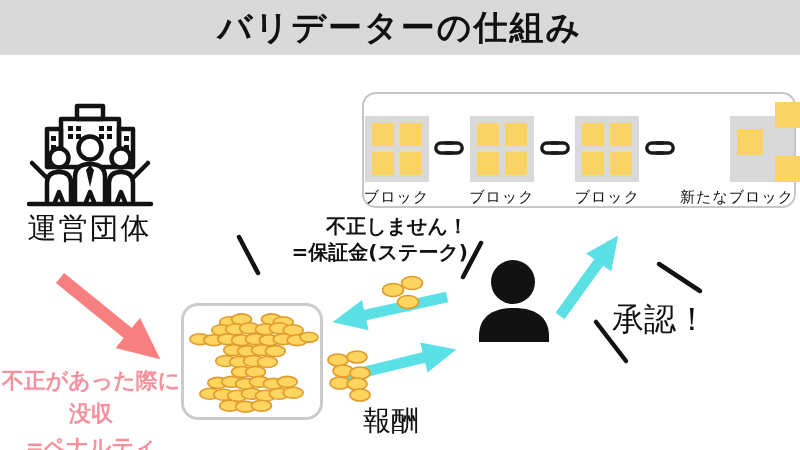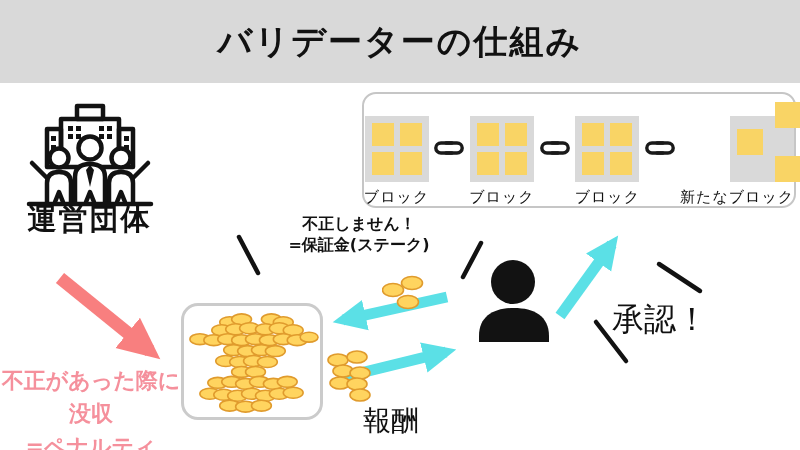--- a/index.html
+++ b/index.html
@@ -1,21 +1,21 @@
 <!DOCTYPE html>
 <html style="--header_gray: #d9d9d9; --block_gray: #d9d9d9; --block_yellow: #f9d465; --cyan: #5be0e6; --red: #f87f7f; --pink_text: #f5909c; --coin_gold: #ffd45f; --coin_edge: #e09b2d;"><head>
 <meta charset="utf-8">
 <style>
   * { margin:0; padding:0; box-sizing:border-box; }
   html,body { width:800px; height:450px; overflow:hidden; }
   body { font-family:"DejaVu Sans","Liberation Sans",sans-serif; background:#fff; position:relative; color:#111; }
   .canvas { position:absolute; inset:0; width:800px; height:450px; background:#fff; }
 
   
-  .header { position:absolute; left:0; top:0; width:800px; height:83px;
+  .header { position:absolute; left:0; top:0; width:800px; height:55px;
             background:var(--header_gray); display:flex; align-items:center; justify-content:center; z-index:1; }
   .title { font-size:34px; font-weight:bold; letter-spacing:2px; color:#111; }
 
   
   .chain-panel { position:absolute; left:362px; top:92px; width:434px; height:116px;
                  background:#fff; border:2.5px solid #c6c6c6; border-radius:14px;
                  display:flex; align-items:flex-start; justify-content:center; gap:3px;
                  padding-top:22px; z-index:2; }
   .block-group { display:flex; flex-direction:column; align-items:center; }
   .block-group.new { align-items:flex-end; }
@@ -25,26 +25,26 @@
   .block-label { font-size:15px; letter-spacing:1px; margin-top:6px; white-space:nowrap; color:#111; }
   .chainlink { margin-top:24px; flex:0 0 auto; }
   .block-new { width:64px; height:66px; background:var(--block_gray); position:relative; }
   .nb { position:absolute; width:26px; height:26px; background:var(--block_yellow); }
   .nb1 { left:7px;  top:13px; }
   .nb2 { left:45px; top:-14px; }
   .nb3 { left:45px; top:40px; }
 
   
   .org-icon { position:absolute; left:25px; top:102px; z-index:2; }
-  .org-label { position:absolute; left:2px; top:200px; width:175px; text-align:center;
-               font-size:29px; font-weight:bold; letter-spacing:2px; z-index:2; }
-
-  
-  .stake-note { position:absolute; left:250px; top:213px; width:218px; text-align:center;
-                font-size:16px; font-weight:bold; line-height:1.32; z-index:2; }
+  .org-label { position:absolute; left:2px; top:209px; width:175px; text-align:center;
+               font-size:29px; font-weight:normal; letter-spacing:2px; z-index:2; }
+
+  
+  .stake-note { position:absolute; left:250px; top:213px; width:218px; text-align:right;
+                font-size:20px; font-weight:bold; line-height:1.32; z-index:2; }
 
   
   .coins-panel { position:absolute; left:181px; top:303px; width:142px; height:117px;
                  background:#fff; border:3px solid #cbcbcb; border-radius:17px; z-index:2; }
 
   
   .validator-icon { position:absolute; left:477px; top:258px; z-index:4; }
   .validator-label { position:absolute; left:447px; top:340px; width:155px; text-align:center;
                      font-size:21px; font-weight:bold; letter-spacing:1px; z-index:4; }
 

